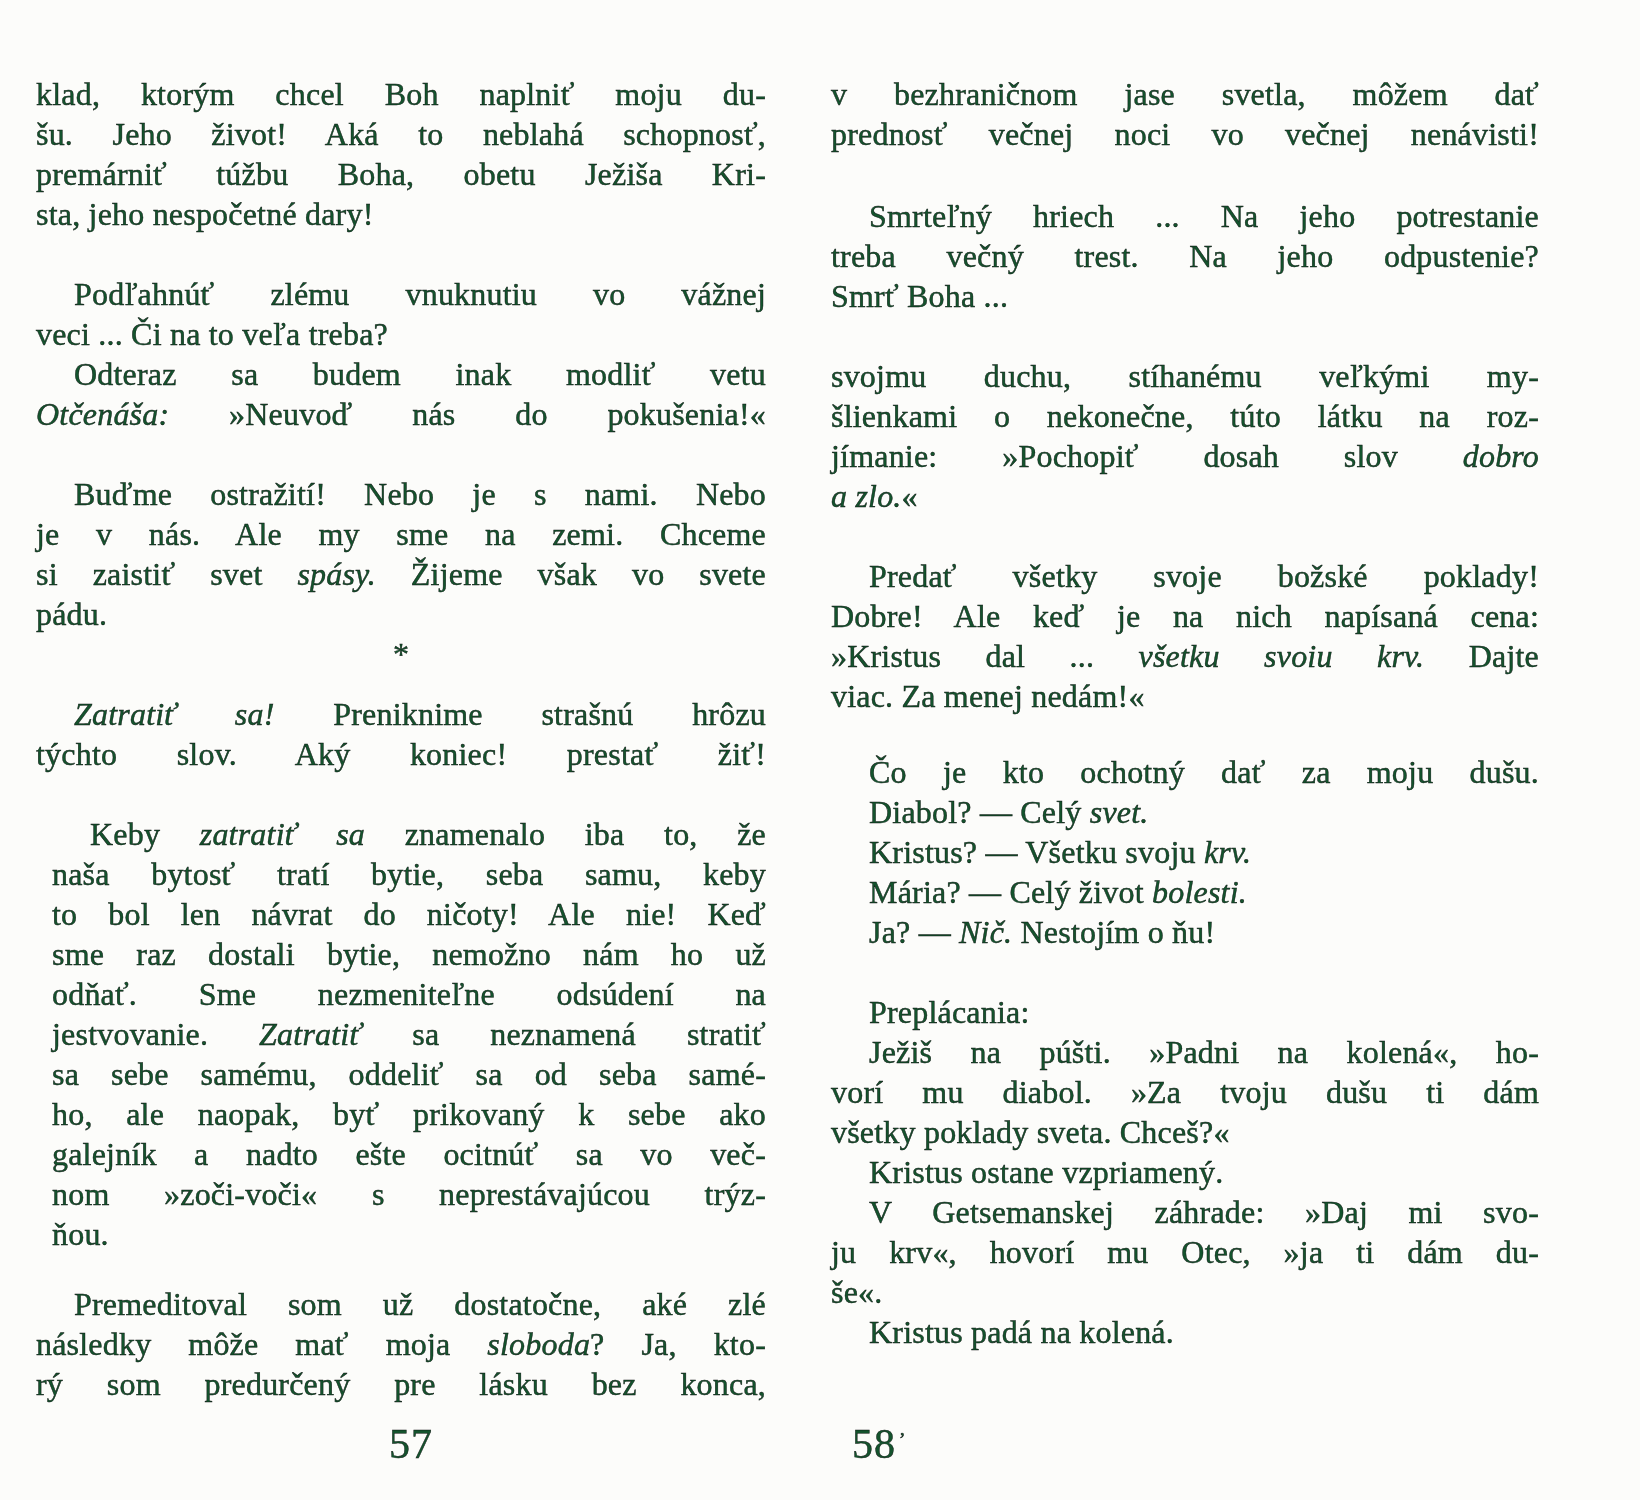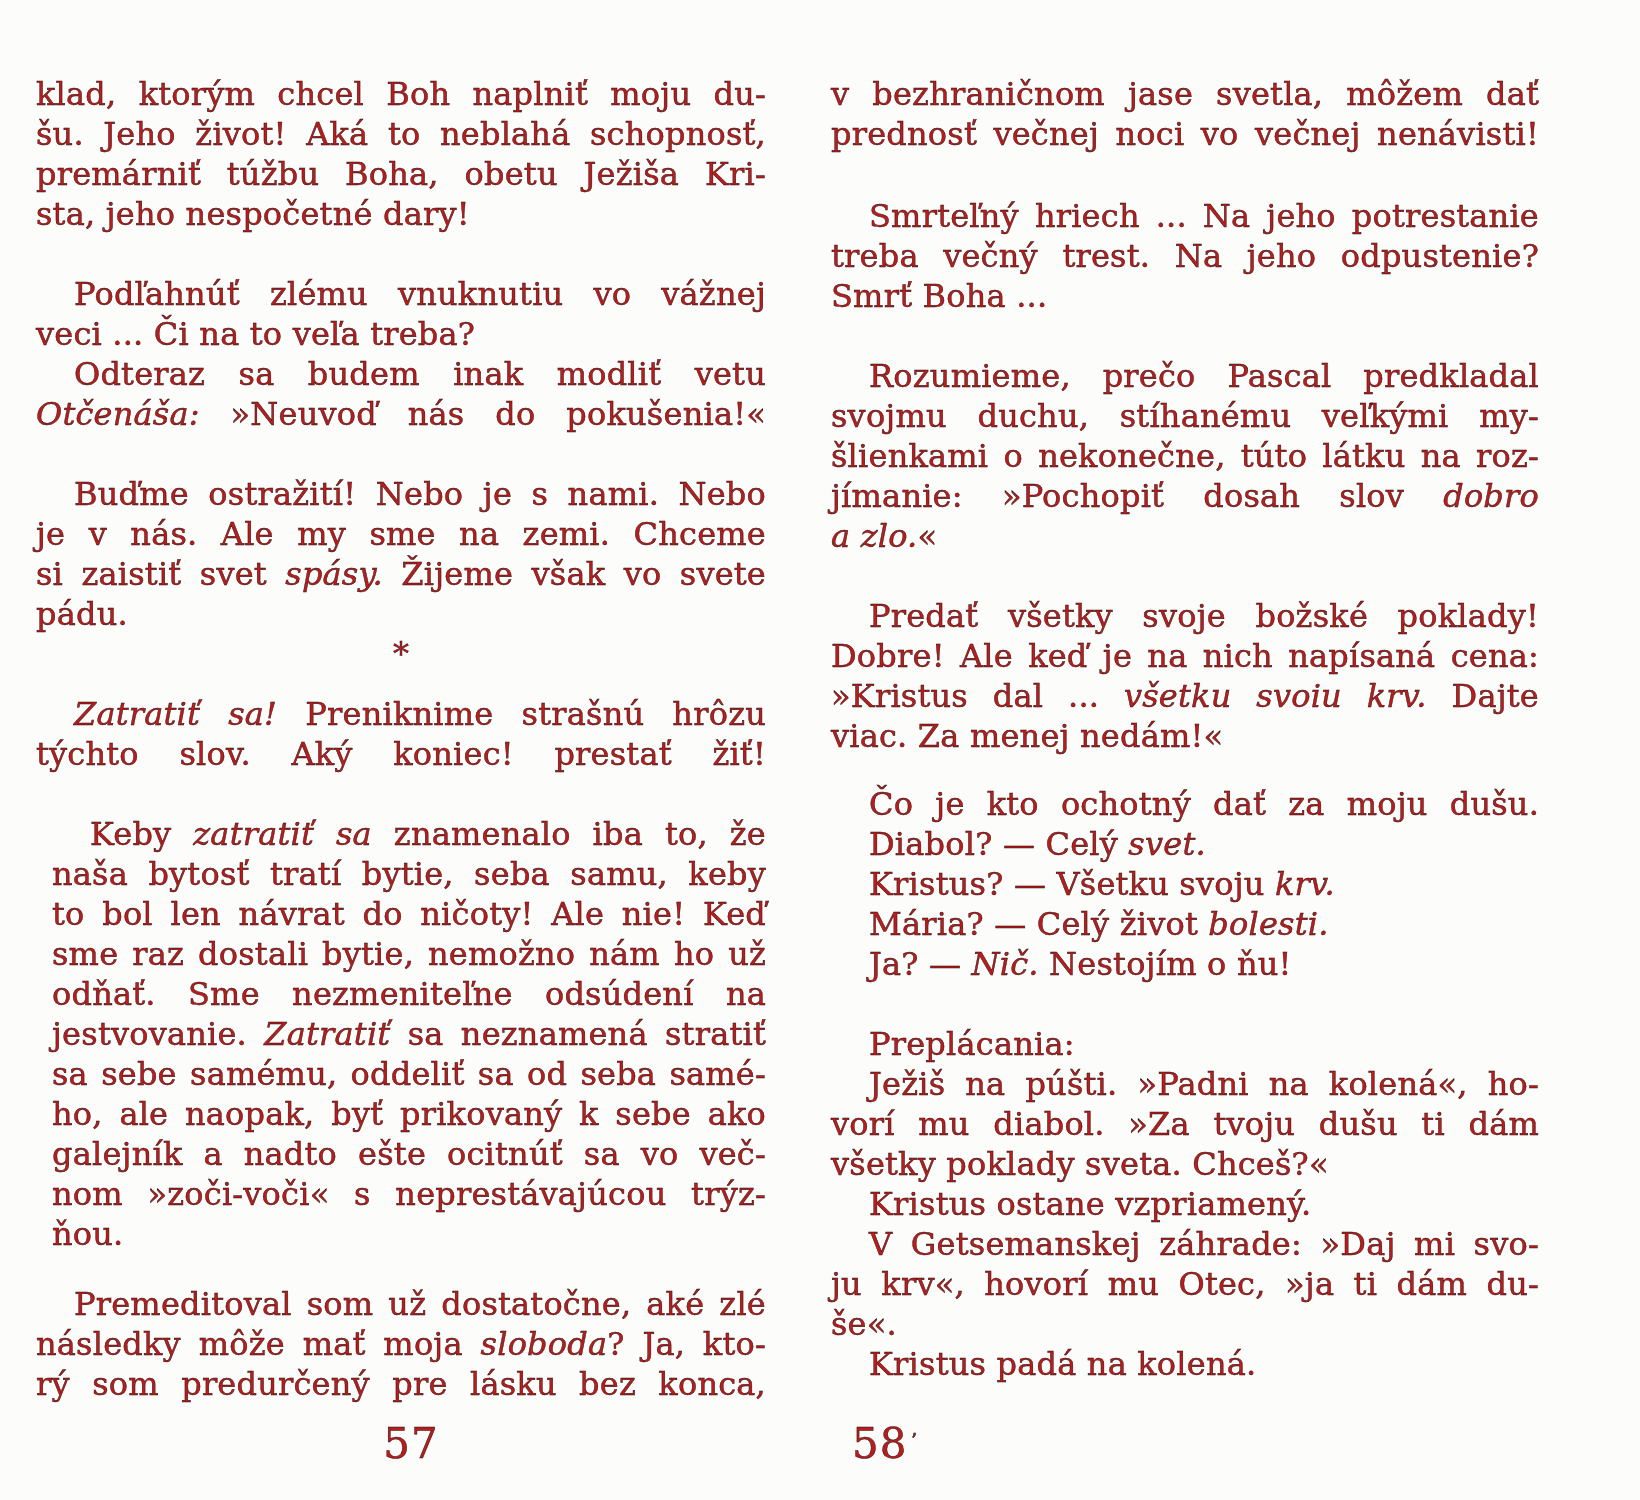--- a/index.html
+++ b/index.html
@@ -36,21 +36,21 @@
     display:inline-block;
     font-size:19px;
     vertical-align:top;
     position:relative;top:-4px;left:3px;
     -webkit-text-stroke:0.6px rgba(12,12,12,.92);
   }
 </style>
 </head>
 <body>
 
-<div class="sheet" style="background: rgb(252, 252, 250); color: #b91c1c;">
+<div class="sheet" style="background: rgb(252, 252, 250); color: #14532d; font-family: Liberation Serif, serif;">
   <div class="col col-left">
       <div class="para">
         <div class="ln j"><span>klad, ktorým chcel Boh naplniť moju du-</span></div>
         <div class="ln j"><span>šu. Jeho život! Aká to neblahá schopnosť,</span></div>
         <div class="ln j"><span>premárniť túžbu Boha, obetu Ježiša Kri-</span></div>
         <div class="ln"><span>sta, jeho nespočetné dary!</span></div>
       </div>
       <div class="para" style="margin-top: 40px;">
         <div class="ln j ind"><span>Podľahnúť zlému vnuknutiu vo vážnej</span></div>
         <div class="ln"><span>veci ... Či na to veľa treba?</span></div>
@@ -95,33 +95,32 @@
       <div class="para">
         <div class="ln j"><span>v bezhraničnom jase svetla, môžem dať</span></div>
         <div class="ln j"><span>prednosť večnej noci vo večnej nenávisti!</span></div>
       </div>
       <div class="para" style="margin-top: 42px;">
         <div class="ln j ind"><span>Smrteľný hriech ... Na jeho potrestanie</span></div>
         <div class="ln j"><span>treba večný trest. Na jeho odpustenie?</span></div>
         <div class="ln"><span>Smrť Boha ...</span></div>
       </div>
       <div class="para" style="margin-top: 40px;">
-        <div class="ln j ind"><span>Rozumieme, prečo Pascal predkladal</span></div>
         <div class="ln j"><span>svojmu duchu, stíhanému veľkými my-</span></div>
         <div class="ln j"><span>šlienkami o nekonečne, túto látku na roz-</span></div>
         <div class="ln j"><span>jímanie: »Pochopiť dosah slov </span><em>dobro</em></div>
         <div class="ln"><em>a zlo.</em><span>«</span></div>
       </div>
       <div class="para" style="margin-top: 40px;">
         <div class="ln j ind"><span>Predať všetky svoje božské poklady!</span></div>
         <div class="ln j"><span>Dobre! Ale keď je na nich napísaná cena:</span></div>
         <div class="ln j"><span>»Kristus dal ... </span><em>všetku svoiu krv.</em><span> Dajte</span></div>
         <div class="ln"><span>viac. Za menej nedám!«</span></div>
       </div>
-      <div class="para" style="margin-top: 28px;">
+      <div class="para" style="margin-top: 36px;">
         <div class="ln j ind"><span>Čo je kto ochotný dať za moju dušu.</span></div>
       </div>
       <div class="para">
         <div class="ln ind"><span>Diabol? — Celý </span><em>svet.</em></div>
       </div>
       <div class="para">
         <div class="ln ind"><span>Kristus? — Všetku svoju </span><em>krv.</em></div>
       </div>
       <div class="para">
         <div class="ln ind"><span>Mária? — Celý život </span><em>bolesti.</em></div>

